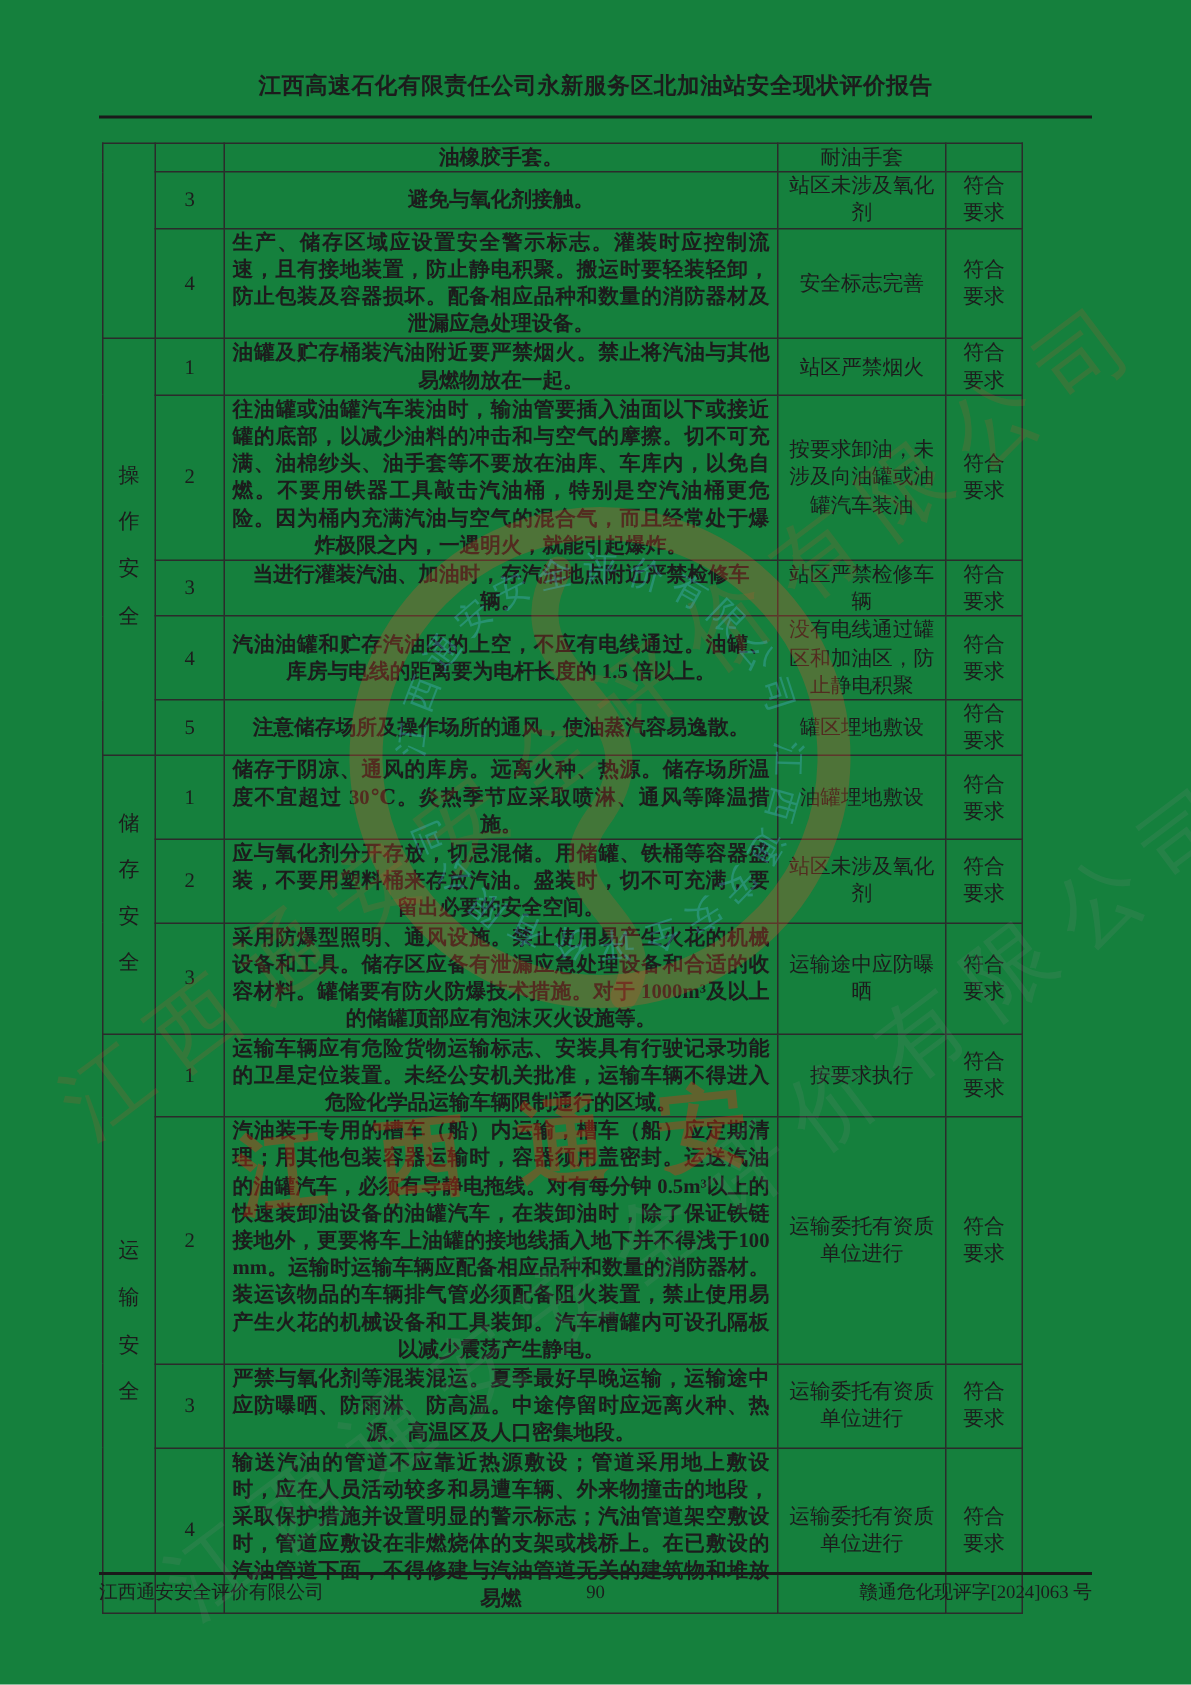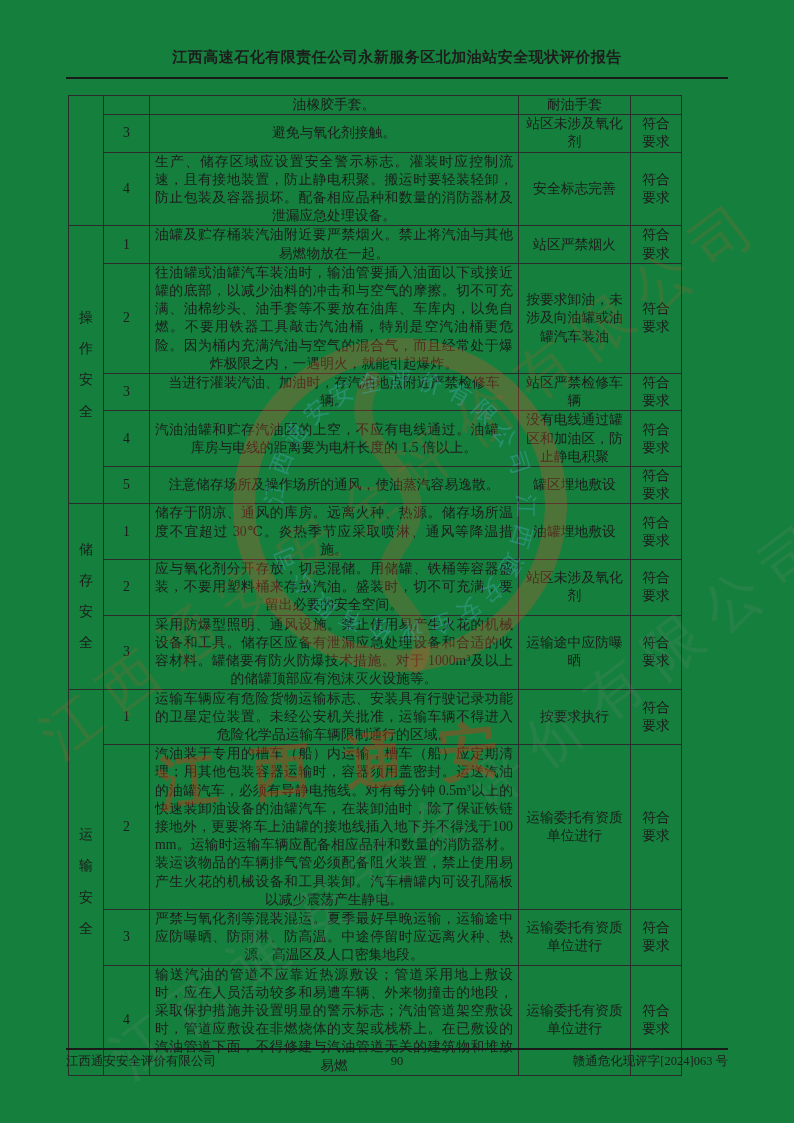--- a/index.html
+++ b/index.html
@@ -15,21 +15,21 @@
   .header-rule{position:absolute;top:77px;left:66px;right:66px;height:2px;background:#1a1a1a;}
   .table-wrap{position:absolute;top:95px;left:68px;width:613px;}
   table.eval{border-collapse:collapse;table-layout:fixed;width:613px;}
   table.eval td{
     border:1px solid #2b2b2b;font-size:13.8px;line-height:18.2px;
     padding:0 5px;vertical-align:middle;word-break:break-all;
   }
   td.cat{padding:0;}
   .cat-inner{display:flex;flex-direction:column;align-items:center;justify-content:center;gap:13px;font-size:14px;}
   td.num{text-align:center;padding:0 2px;}
-  td.content{text-align:justify;text-align-last:center;}
+  td.content{text-align:justify;text-align-last:center;font-weight:bold;}
   td.content.short{text-align:center;}
   td.measure{text-align:center;padding:0 3px;}
   td.result{text-align:center;padding:0 2px;}
   .watermark{position:absolute;left:0;top:0;width:794px;height:1123px;pointer-events:none;z-index:5;}
   .footer-rule{position:absolute;top:1048px;left:66px;right:66px;height:1.5px;background:#1a1a1a;}
   .page-footer{
     position:absolute;top:1053px;left:66px;right:66px;font-size:12.5px;
     display:flex;align-items:baseline;
   }
   .page-footer .fl{flex:1;text-align:left;}

